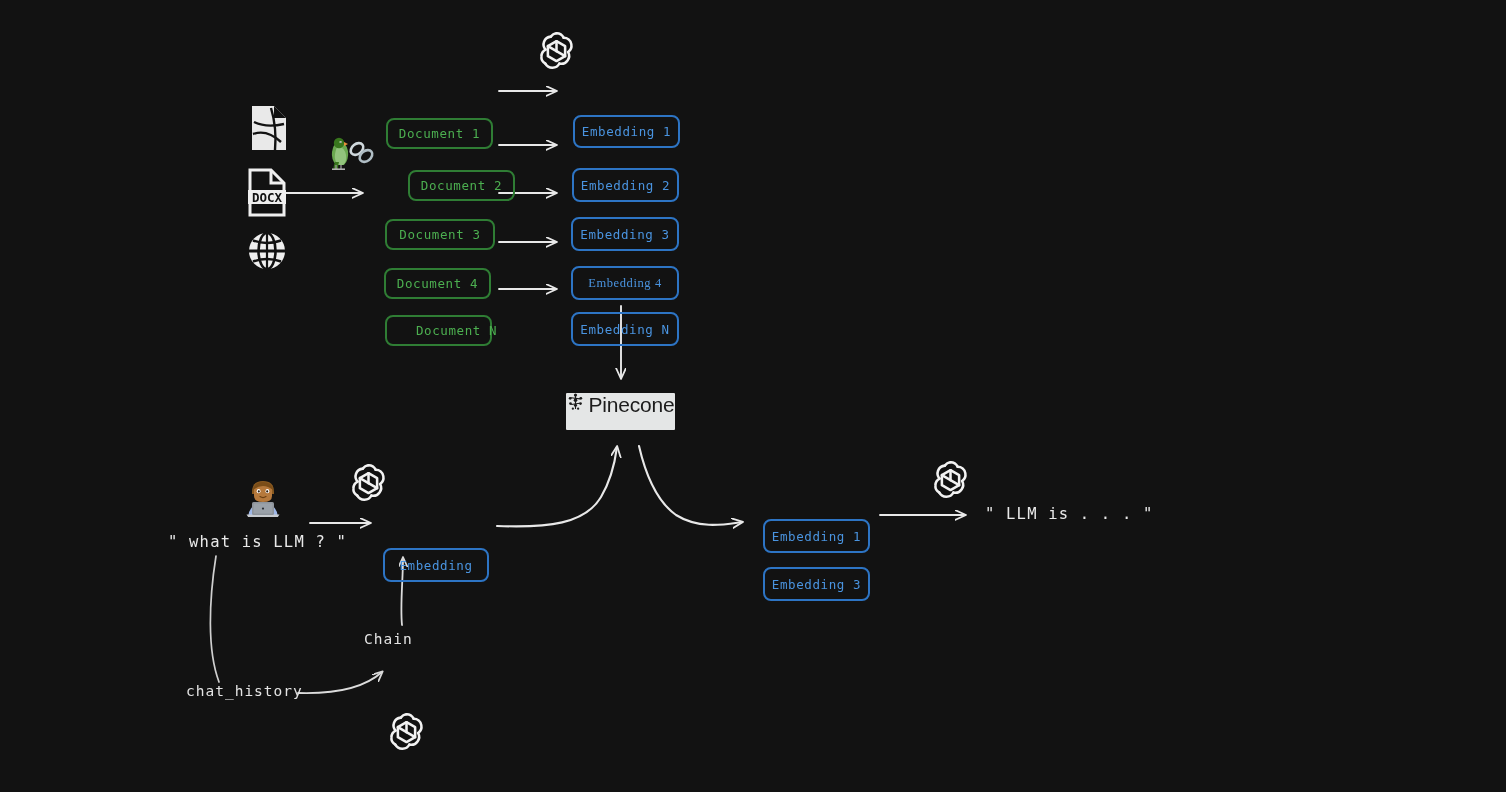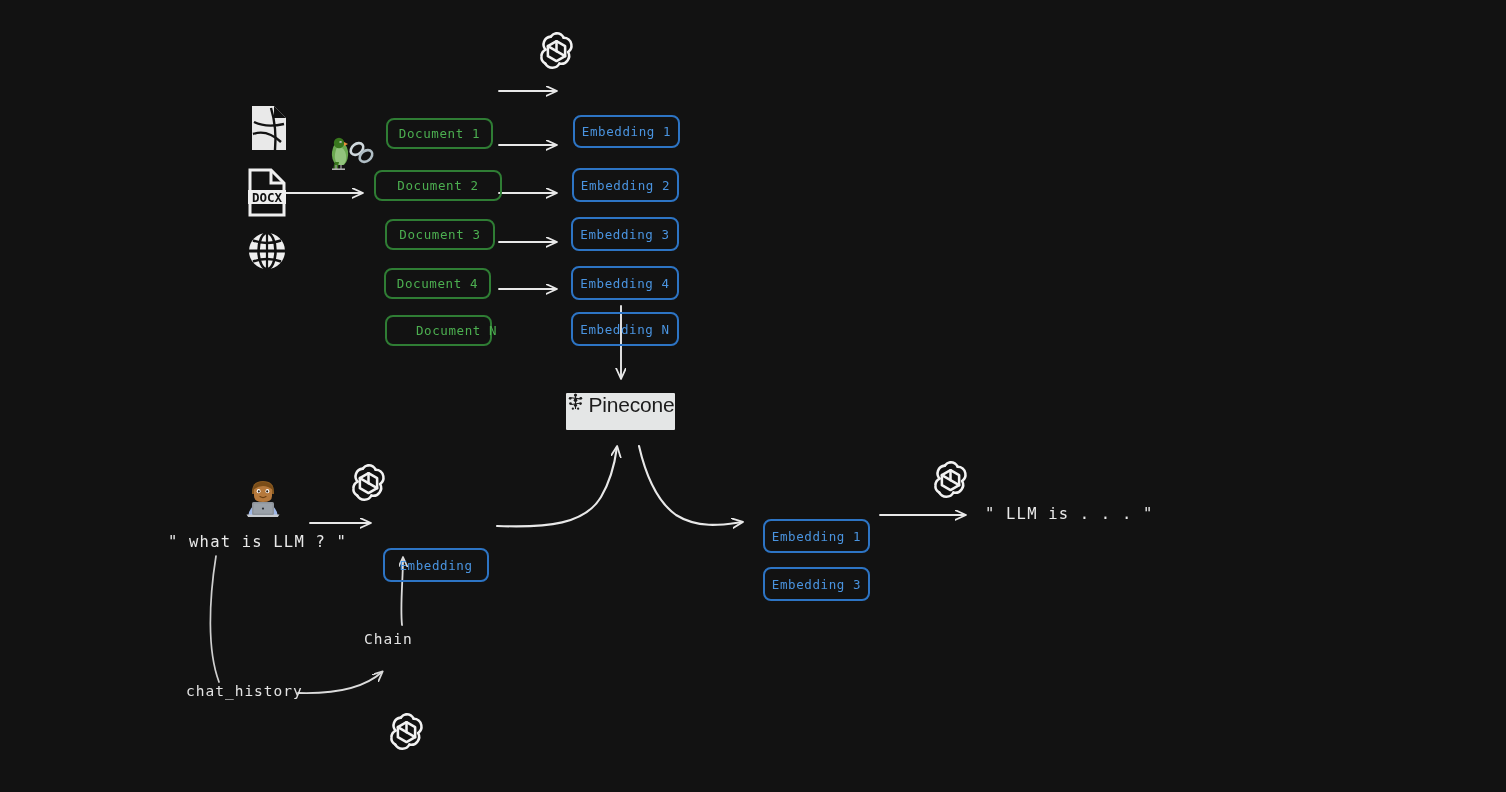--- a/index.html
+++ b/index.html
@@ -215,21 +215,21 @@
         <path d="M24 14.1 L33.2 19.4 L33.2 30 L24 35.3 L14.8 30 L14.8 19.4 Z"></path>
         <path d="M24 14.1 L24 24.7 L33.2 30"></path>
         <path d="M14.8 19.4 L24 24.7"></path>
       </g>
     </svg>
   </span>
 
   <div class="node doc" style="left:386px; top:78px; width:107px; height:31px;">
     <span>Document 1</span>
   </div>
-  <div class="node doc" style="left:374px; top:130px; width:128px; height:31px;">
+  <div class="node doc" style="left:408px; top:130px; width:107px; height:31px;">
     <span>Document 2</span>
   </div>
   <div class="node doc" style="left:385px; top:179px; width:110px; height:31px;">
     <span>Document 3</span>
   </div>
   <div class="node doc" style="left:384px; top:228px; width:107px; height:31px;">
     <span>Document 4</span>
   </div>
   <div class="node doc" style="left:385px; top:275px; width:107px; height:31px;padding-left:36px;">
     <span>Document N</span>
@@ -237,21 +237,21 @@
 
   <div class="node emb" style="left:573px; top:75px; width:107px; height:33px;">
     <span>Embedding 1</span>
   </div>
   <div class="node emb" style="left:572px; top:128px; width:107px; height:34px;">
     <span>Embedding 2</span>
   </div>
   <div class="node emb" style="left:571px; top:177px; width:108px; height:34px;">
     <span>Embedding 3</span>
   </div>
-  <div class="node emb" style="left:571px; top:226px; width:108px; height:34px;">
+  <div class="node emb" style="left:571px; top:226px; width:108px; height:34px;font-family:Liberation Serif, serif;">
     <span>Embedding 4</span>
   </div>
   <div class="node emb" style="left:571px; top:272px; width:108px; height:34px;">
     <span>Embedding N</span>
   </div>
 
   <div class="pinecone-box" style="left:566px; top:393px; width:109px; height:37px;">
     <span style="display:flex;">
       <svg width="17" height="18" viewBox="0 0 18 19" xmlns="http://www.w3.org/2000/svg">
         <g fill="#1c1c1c">

